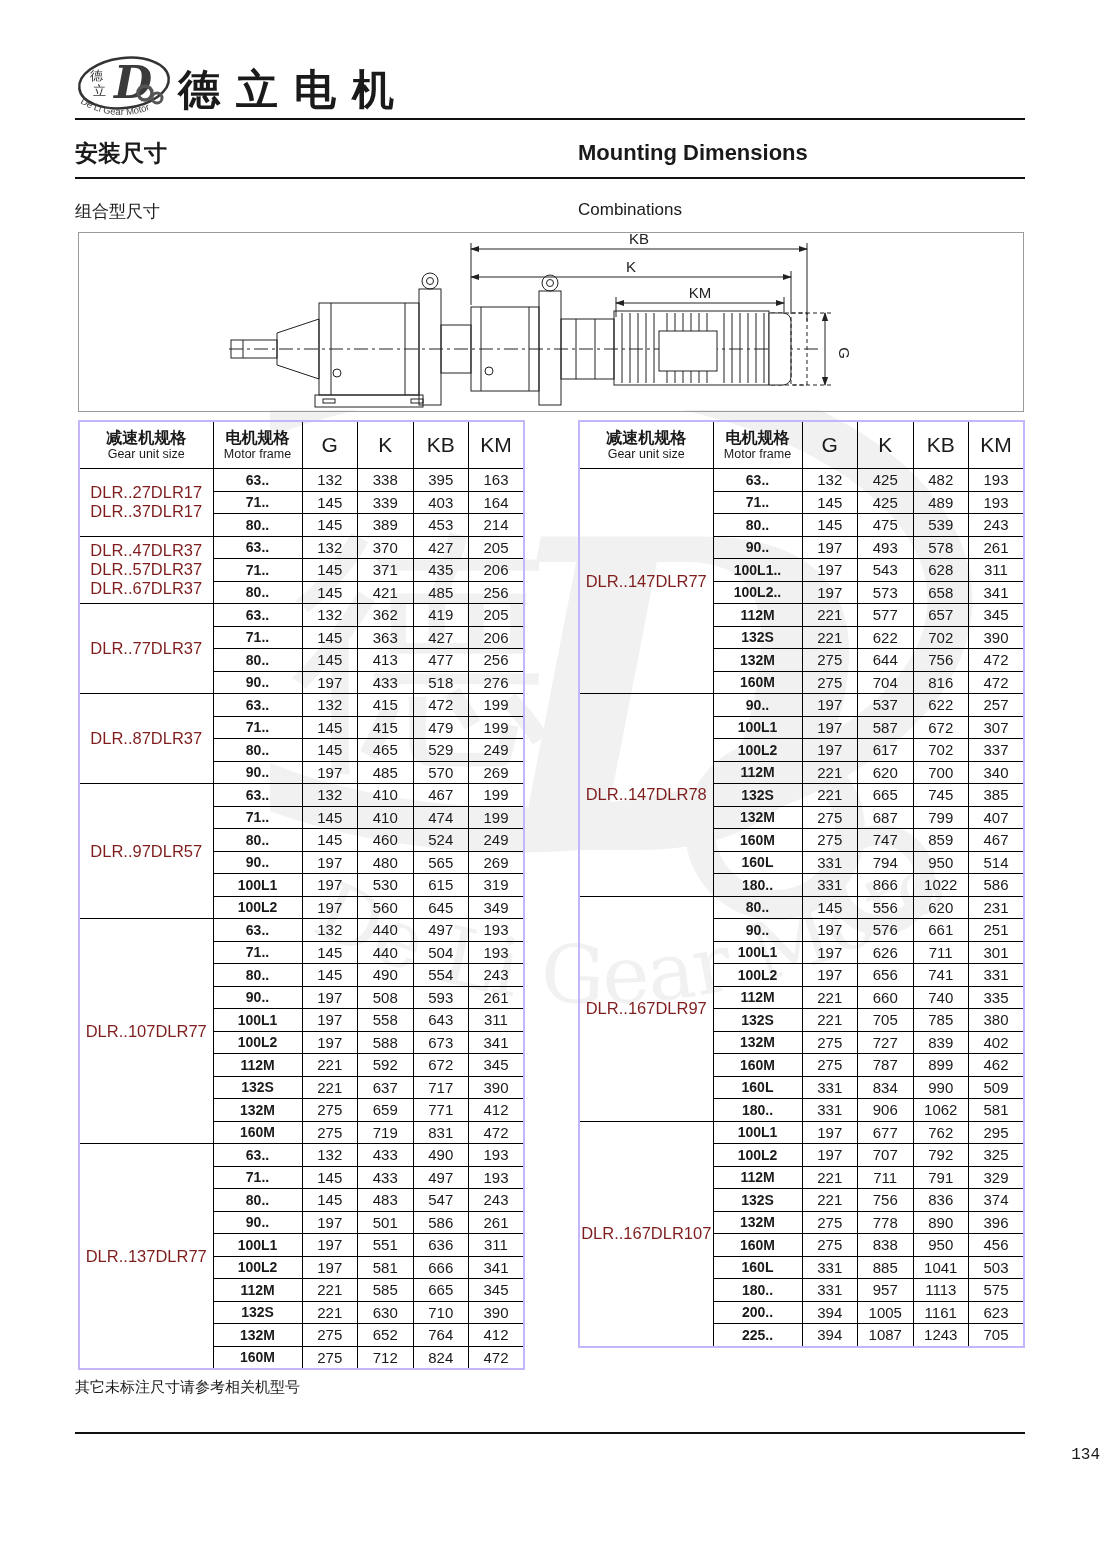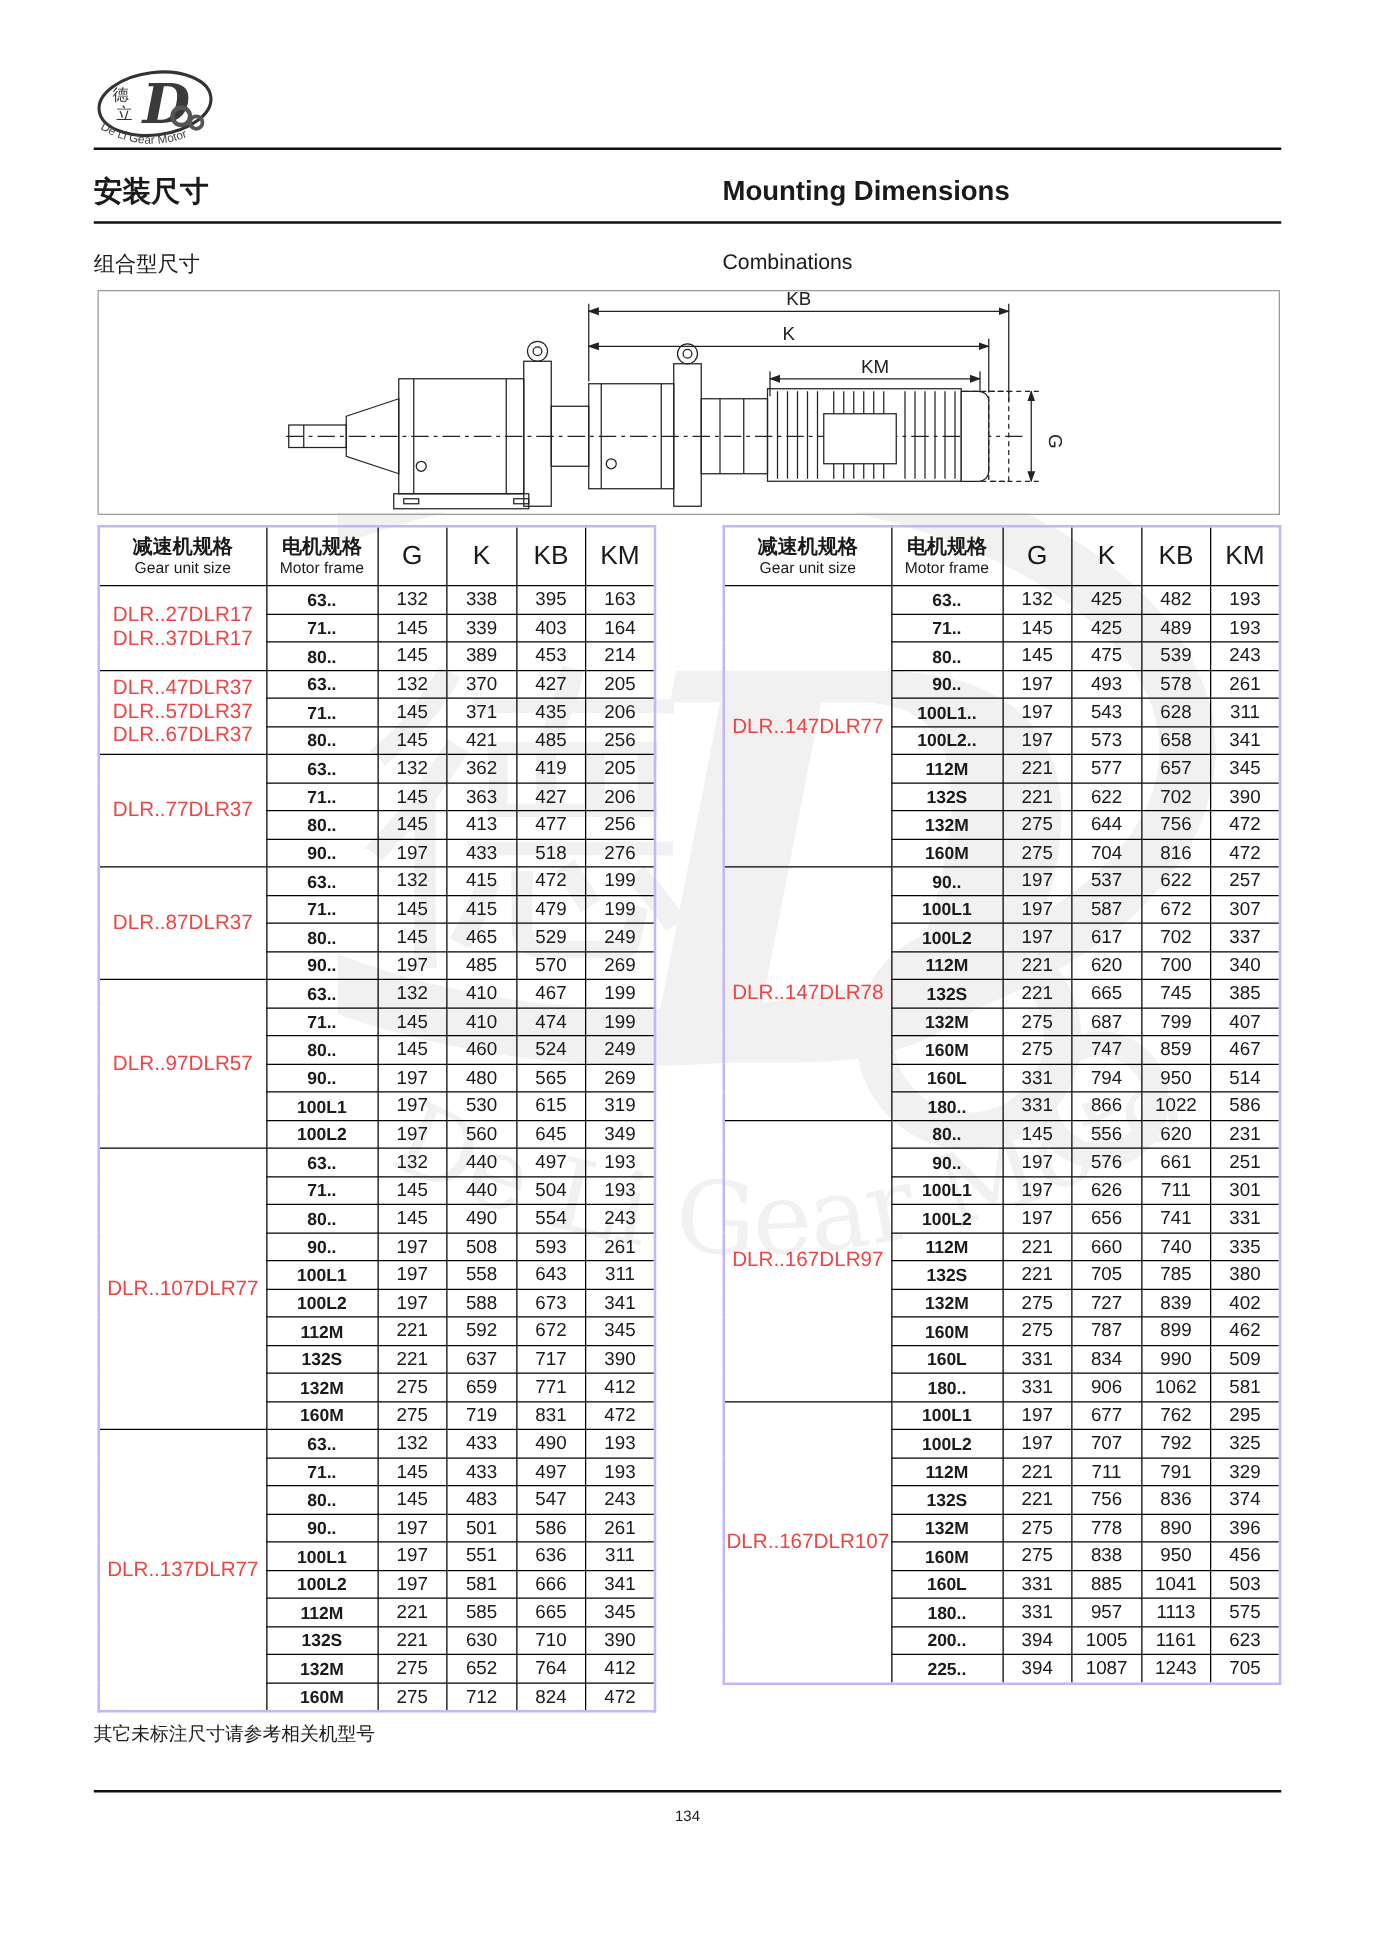--- a/index.html
+++ b/index.html
@@ -26,26 +26,26 @@
             background:transparent;z-index:1;}
   table.left{left:78px;}
   table.right{left:578px;}
   table.dim,table.dim th,table.dim td{border:1px solid #000;}
   table.dim{border:2px solid #c4b5fd;}
   table.dim th{height:46px;padding:0;font-weight:normal;vertical-align:middle;}
   .hcn{font-size:16px;font-weight:bold;line-height:19px;}
   .hen{font-size:12.5px;line-height:15px;text-align:center;}
   .hdim{font-size:21px;}
   table.dim td{height:21.5px;padding:0;text-align:center;vertical-align:middle;font-size:15px;line-height:1;}
-  table.dim td.gear{font-size:16.5px;line-height:19px;white-space:nowrap;color:#ef4444;text-align:center;}
+  table.dim td.gear{font-size:16.5px;line-height:19px;white-space:nowrap;color:#7f1d1d;text-align:center;}
   table.dim td.frame{font-weight:bold;font-size:14px;}
   
   .foot-en{position:absolute;left:578px;top:1348px;width:452px;font-size:16.5px;line-height:24px;}
   .foot-cn{position:absolute;left:75px;top:1378px;font-size:15px;}
-  .pageno{position:absolute;left:0;top:1446px;width:100%;text-align:center;font-size:12px;}
+  .pageno{position:absolute;left:0;top:1446px;width:100%;text-align:right;font-size:16px;font-family:Liberation Mono, monospace;}
 </style>
 </head>
 <body>
 
 <div class="page">
 
   <svg class="watermark" width="720" height="660" viewBox="0 0 720 660" aria-hidden="true">
     <ellipse cx="250" cy="190" rx="430" ry="230" fill="none" stroke="#000" stroke-width="45"></ellipse>
     <text x="20" y="330" font-size="260" fill="#000" font-family="DejaVu Serif,serif">德</text>
     <text x="220" y="440" font-size="430" font-weight="bold" font-style="italic" fill="#000" font-family="DejaVu Serif,serif">D</text>
@@ -62,20 +62,21 @@
     <text x="20" y="27" font-size="13" fill="#333">德</text>
     <text x="23" y="42" font-size="13" fill="#333">立</text>
     <text x="44" y="45" font-size="44" font-weight="bold" font-style="italic" fill="#3a3a3a" font-family="DejaVu Serif,serif">D</text>
     <circle cx="75" cy="40" r="7" fill="none" stroke="#555" stroke-width="3.5"></circle>
     <circle cx="87" cy="45" r="5" fill="none" stroke="#555" stroke-width="3"></circle>
     <path id="logoarc" d="M10,50 Q54,76 100,46" fill="none"></path>
     <text font-size="9.5" fill="#444">
       <textPath href="#logoarc">De Li Gear Motor</textPath>
     </text>
   </svg>
+  <div class="brand-title">德立电机</div>
 
   <div class="rule rule1"></div>
   <div class="h-cn">安装尺寸</div>
   <div class="h-en">Mounting Dimensions</div>
   <div class="rule rule2"></div>
   <div class="sub-cn">组合型尺寸</div>
   <div class="sub-en">Combinations</div>
 
   <div class="diagram">
     <svg width="944" height="178" viewBox="0 0 944 178">

